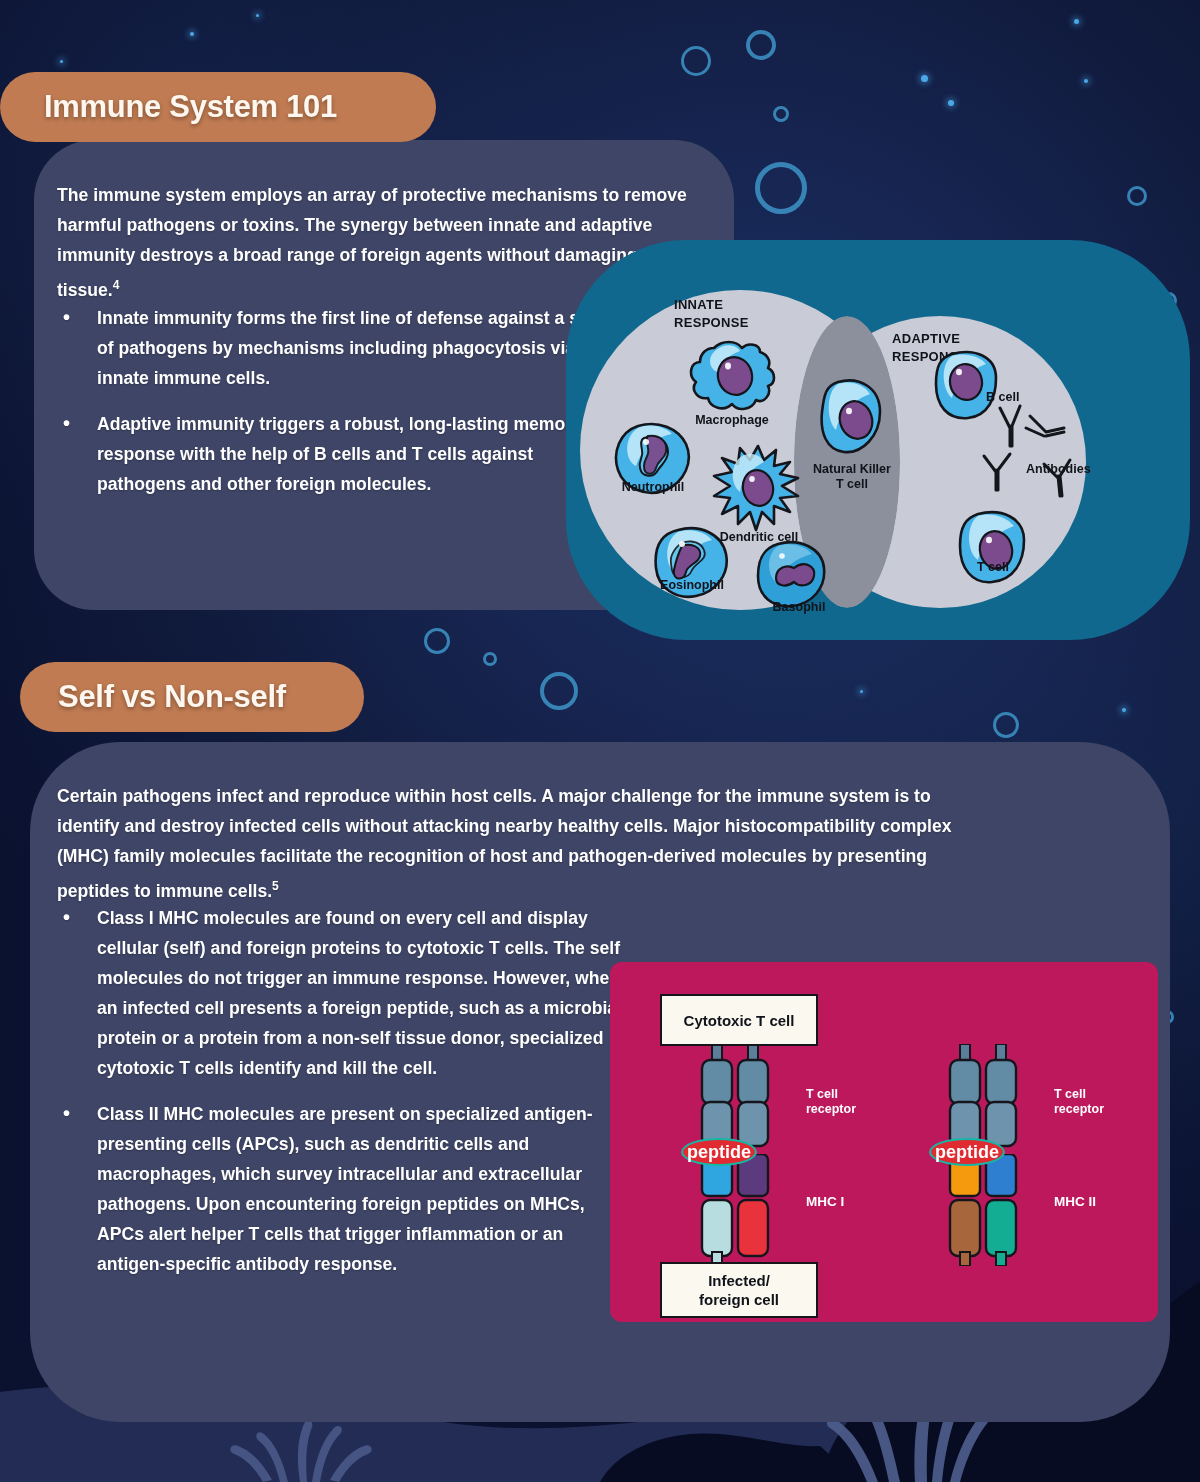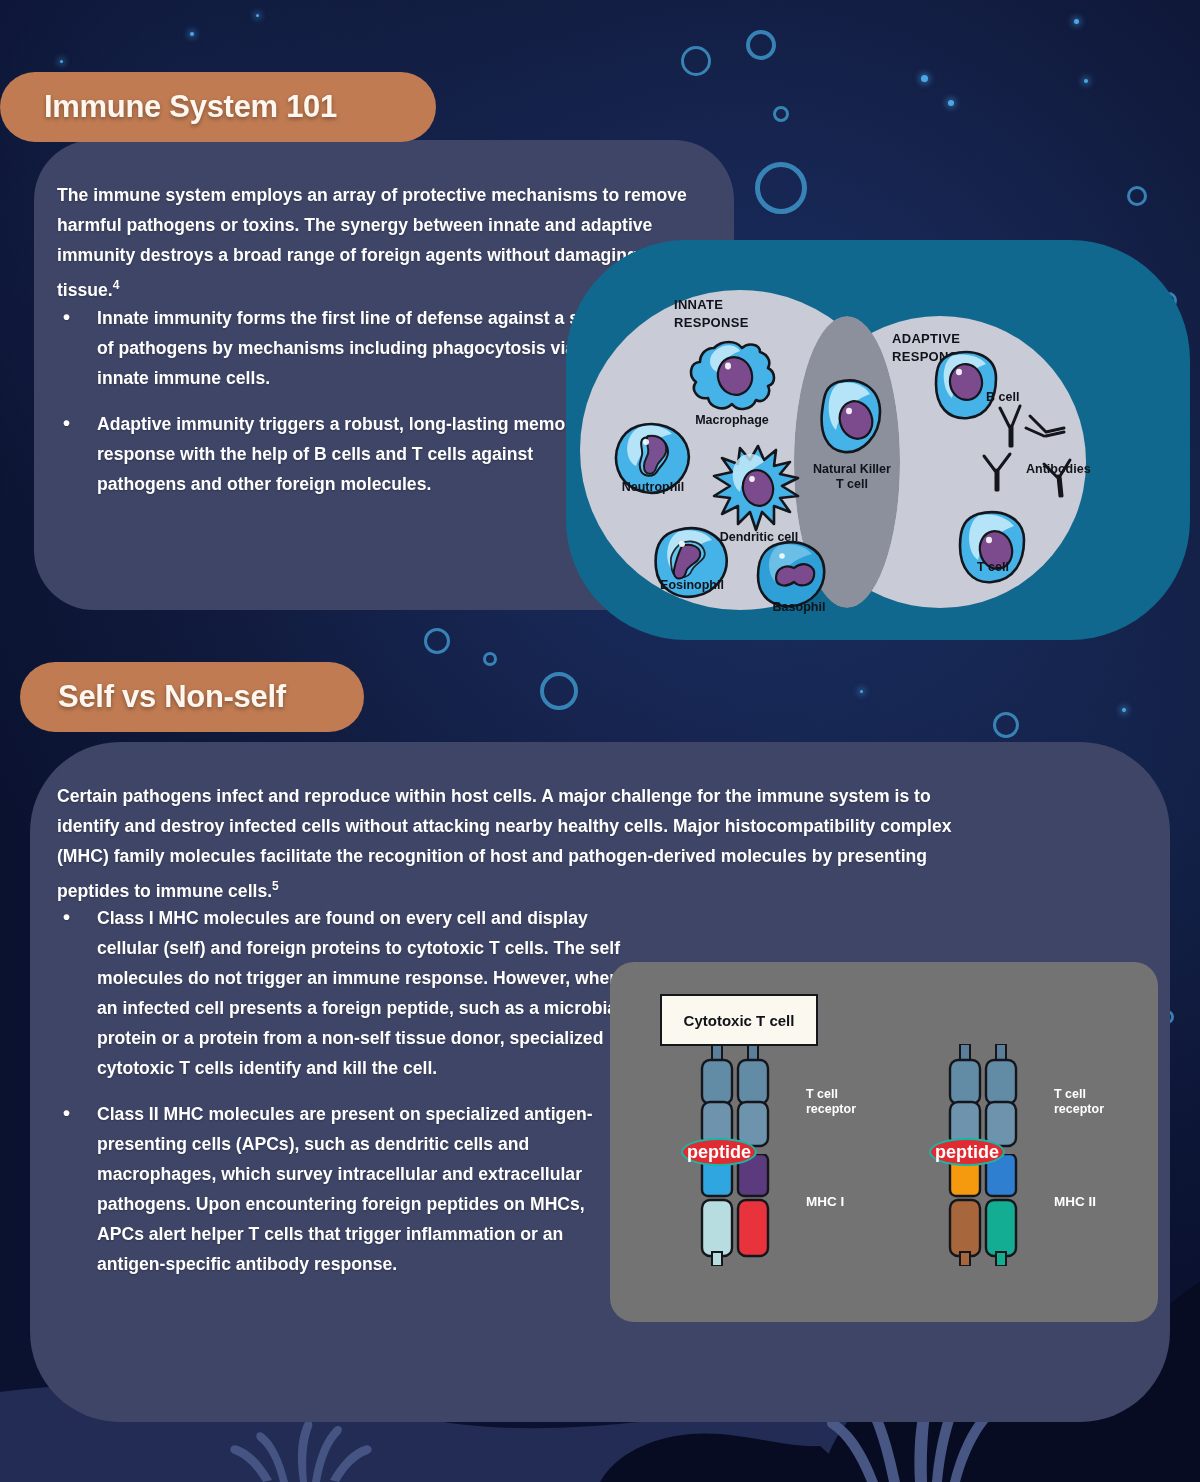--- a/index.html
+++ b/index.html
@@ -119,22 +119,22 @@
     color:#101319; font-size:12.5px; font-weight:bold;
     text-align:center; line-height:15px;
   }
 
   .cellimg { position:absolute; z-index:3; }
 
   
   #fig2 {
     position:absolute; z-index:7;
     left:610px; top:962px; width:548px; height:360px;
-    background:#737373;
-    border-radius:24px;
+    background:#be185d;
+    border-radius:12px;
   }
   .cellbox {
     position:absolute;
     background:#faf8ef;
     border:2.5px solid #14161c;
     display:flex; align-items:center; justify-content:center;
     text-align:center;
     color:#101319; font-weight:bold; font-size:15px; line-height:19px;
     z-index:4;
   }
@@ -355,20 +355,24 @@
   <svg class="chain" style="left:72px;top:192px;" width="116" height="112" viewBox="0 0 116 112">
     <rect x="20" y="0" width="30" height="42" rx="6" fill="#2fa6e0" stroke="#14161c" stroke-width="2.4"></rect>
     <rect x="56" y="0" width="30" height="42" rx="6" fill="#5b3a7e" stroke="#14161c" stroke-width="2.4"></rect>
     <rect x="20" y="46" width="30" height="56" rx="8" fill="#b8dde0" stroke="#14161c" stroke-width="2.4"></rect>
     <rect x="56" y="46" width="30" height="56" rx="8" fill="#e8323c" stroke="#14161c" stroke-width="2.4"></rect>
     <rect x="30" y="98" width="10" height="14" fill="#b8dde0" stroke="#14161c" stroke-width="2"></rect>
   </svg>
 
   <div class="fig2-label" style="left:196px;top:232px;font-size:13.5px;">MHC I</div>
 
+  <div class="cellbox" style="left:50px;top:300px;width:158px;height:56px;flex-direction:column;">
+    <div>Infected/</div>
+    <div>foreign cell</div>
+  </div>
 
 
   <svg class="chain" style="left:320px;top:82px;" width="116" height="110" viewBox="0 0 116 110">
     <rect x="30" y="0" width="10" height="18" fill="#5b7f9a" stroke="#14161c" stroke-width="2"></rect>
     <rect x="66" y="0" width="10" height="18" fill="#5b7f9a" stroke="#14161c" stroke-width="2"></rect>
     <rect x="20" y="16" width="30" height="44" rx="8" fill="#628ba6" stroke="#14161c" stroke-width="2.4"></rect>
     <rect x="56" y="16" width="30" height="44" rx="8" fill="#628ba6" stroke="#14161c" stroke-width="2.4"></rect>
     <rect x="20" y="58" width="30" height="44" rx="8" fill="#6e93ad" stroke="#14161c" stroke-width="2.4"></rect>
     <rect x="56" y="58" width="30" height="44" rx="8" fill="#6e93ad" stroke="#14161c" stroke-width="2.4"></rect>
   </svg>

